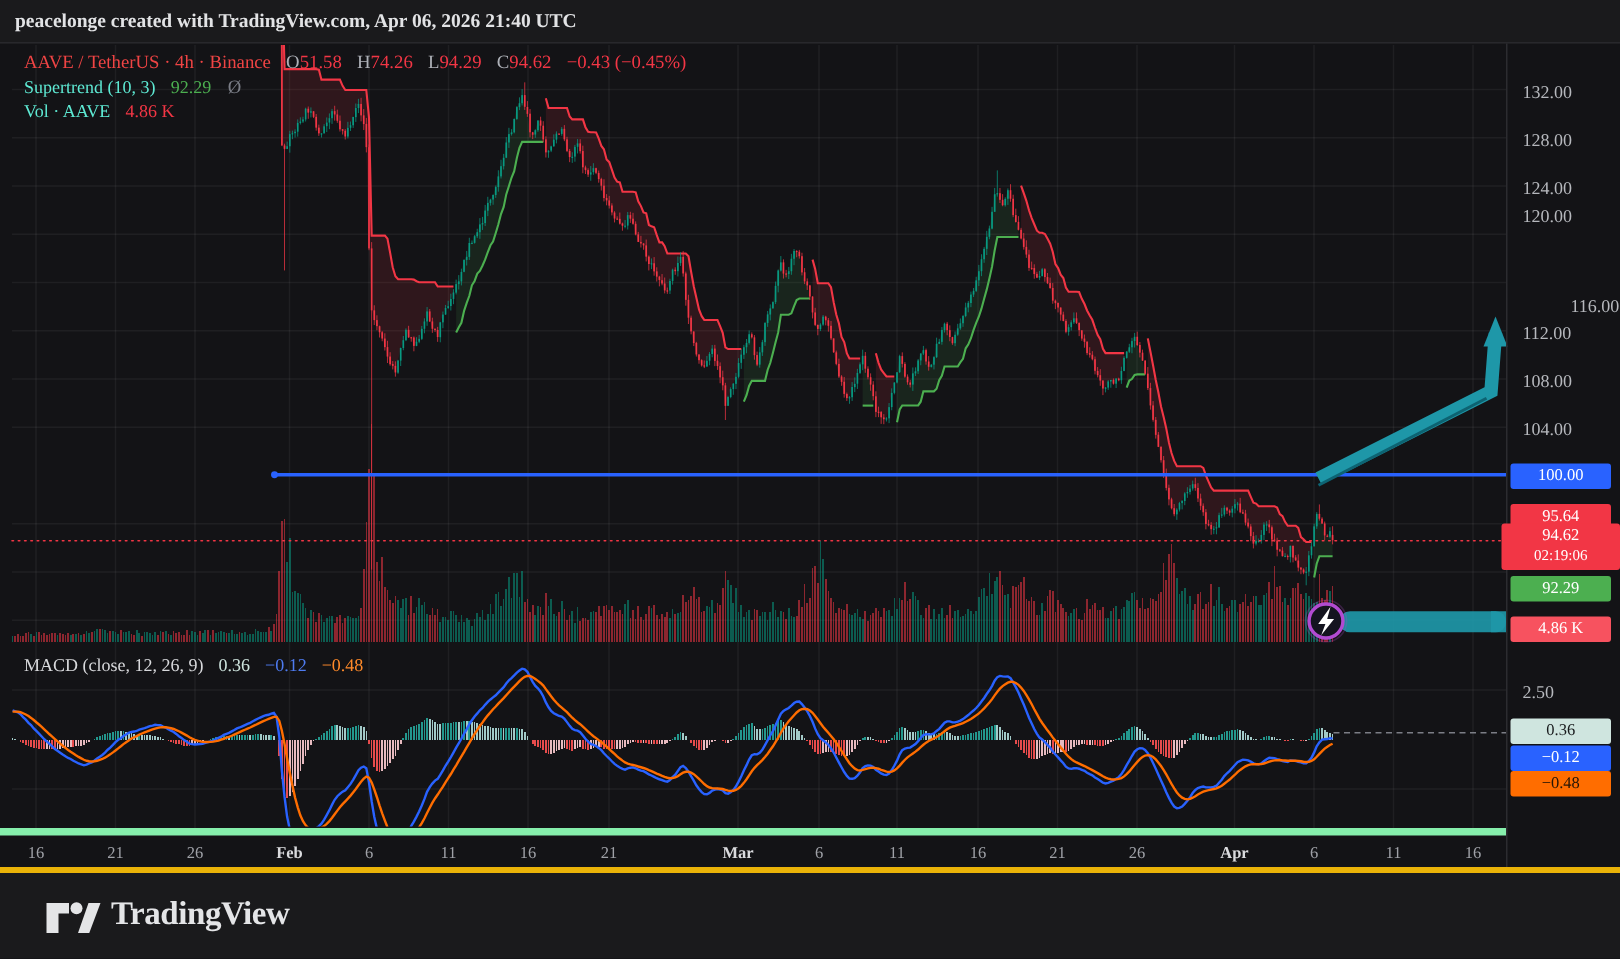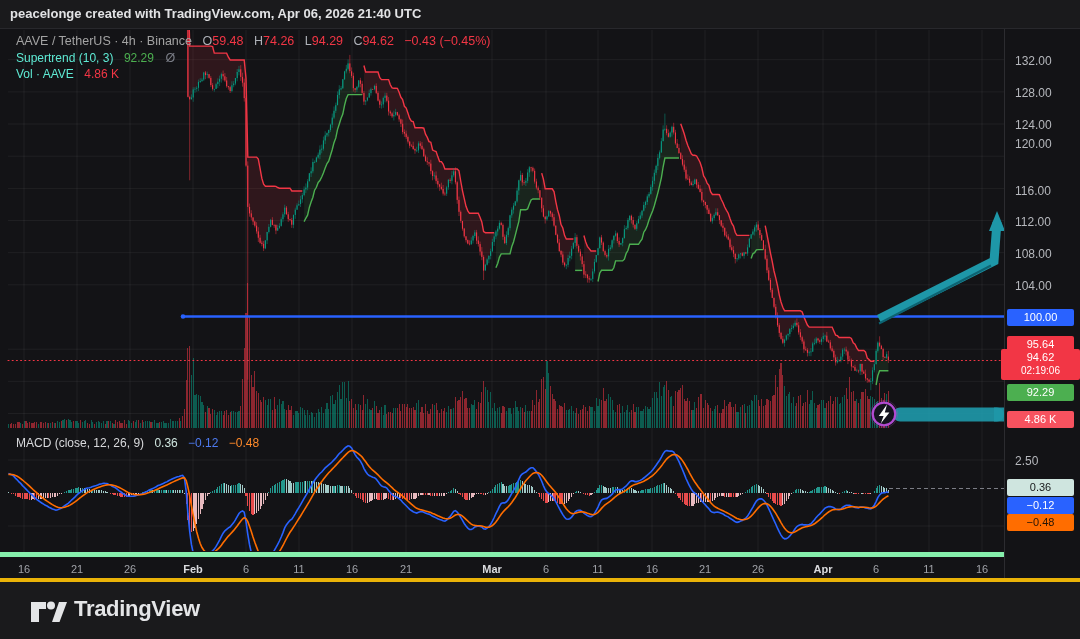--- a/index.html
+++ b/index.html
@@ -1,24 +1,24 @@
 <!DOCTYPE html>
 <html><head>
 <meta charset="utf-8">
 <style>
   html,body{margin:0;padding:0;background:#131316;width:1080px;height:639px;overflow:hidden;
     font-family:"Liberation Sans",sans-serif;-webkit-font-smoothing:antialiased;}
-  #stage{position:relative;width:1080px;height:639px;background:#131316;}
+  #stage{position:relative;width:1080px;height:639px;background:#131316;font-family:Liberation Serif, serif;}
   #chart-svg{position:absolute;left:0;top:0;}
   .topbar{position:absolute;left:0;top:0;width:1080px;height:28px;background:#1a1a1c;
     border-bottom:1px solid #28282c;z-index:3;}
   .topbar span{position:absolute;left:10px;top:6px;font-size:13px;font-weight:bold;color:#e2e3e5;}
   .legend{position:absolute;left:16px;top:34px;z-index:3;font-size:12.5px;}
   .legend .row{height:16.5px;white-space:nowrap;}
-  .sym{color:#a3a3a3;}
+  .sym{color:#ef4444;}
   .olabel{color:#aeb1b8;margin-left:7px;}
   .oval{color:#f23645;}
   .chg{color:#f23645;margin-left:7px;}
   .stname,.volname{color:#5eead4;font-size:12px;}
   .stval{color:#4caf50;margin-left:7px;font-size:12px;}
   .sticon{color:#7b7e87;margin-left:8px;font-size:12.5px;}
   .volval{color:#f23645;margin-left:7px;font-size:12px;}
   .macdlegend{position:absolute;left:16px;top:436px;z-index:3;font-size:12px;color:#d8d9dc;white-space:nowrap;}
   .mhist{color:#cfe5df;margin-left:7px;}
   .mmacd{color:#4e7bf0;margin-left:7px;}
@@ -2237,21 +2237,21 @@
       </g>
     </svg>
 
   <div class="topbar">
     <span>peacelonge created with TradingView.com, Apr 06, 2026 21:40 UTC</span>
   </div>
 
   <div class="legend">
     <div class="row">
       <span class="sym">AAVE / TetherUS · 4h · Binance</span>
-      <span class="olabel">O</span><span class="oval">59.48</span>
+      <span class="olabel">O</span><span class="oval">51.58</span>
       <span class="olabel">H</span><span class="oval">74.26</span>
       <span class="olabel">L</span><span class="oval">94.29</span>
       <span class="olabel">C</span><span class="oval">94.62</span>
       <span class="chg">−0.43 (−0.45%)</span>
     </div>
     <div class="row">
       <span class="stname">Supertrend (10, 3)</span>
       <span class="stval">92.29</span>
       <span class="sticon">Ø</span>
     </div>
@@ -2266,21 +2266,21 @@
     <span class="mhist">0.36</span>
     <span class="mmacd">−0.12</span>
     <span class="msig">−0.48</span>
   </div>
 
   <div class="axis-panel" id="price-axis">
       <div class="ptick" style="top: 25.7px;">132.00</div>
       <div class="ptick" style="top: 57.9px;">128.00</div>
       <div class="ptick" style="top: 90px;">124.00</div>
       <div class="ptick" style="top: 109px;">120.00</div>
-      <div class="ptick" style="top: 156px;">116.00</div>
+      <div class="ptick" style="top: 169px; margin-left: 32px;">116.00</div>
       <div class="ptick" style="top: 186.5px;">112.00</div>
       <div class="ptick" style="top: 218.7px;">108.00</div>
       <div class="ptick" style="top: 250.8px;">104.00</div>
       <div class="ptick" style="top: 426px;">2.50</div>
       <div class="badge" style="background: rgb(41, 98, 255); color: rgb(255, 255, 255); top: 280.5px;">100.00</div>
       <div class="badge" style="background: rgb(242, 54, 69); color: rgb(255, 255, 255); top: 308px;">95.64</div>
       <div class="badge wide" style="background: rgb(242, 54, 69); color: rgb(255, 255, 255); top: 320.5px;">94.62<span class="sub">02:19:06</span></div>
       <div class="badge" style="background: rgb(76, 175, 80); color: rgb(255, 255, 255); top: 356px;">92.29</div>
       <div class="badge" style="background: rgb(247, 82, 95); color: rgb(255, 255, 255); top: 382.5px;">4.86 K</div>
       <div class="badge" style="background: rgb(207, 229, 223); color: rgb(22, 24, 26); top: 451px;">0.36</div>

